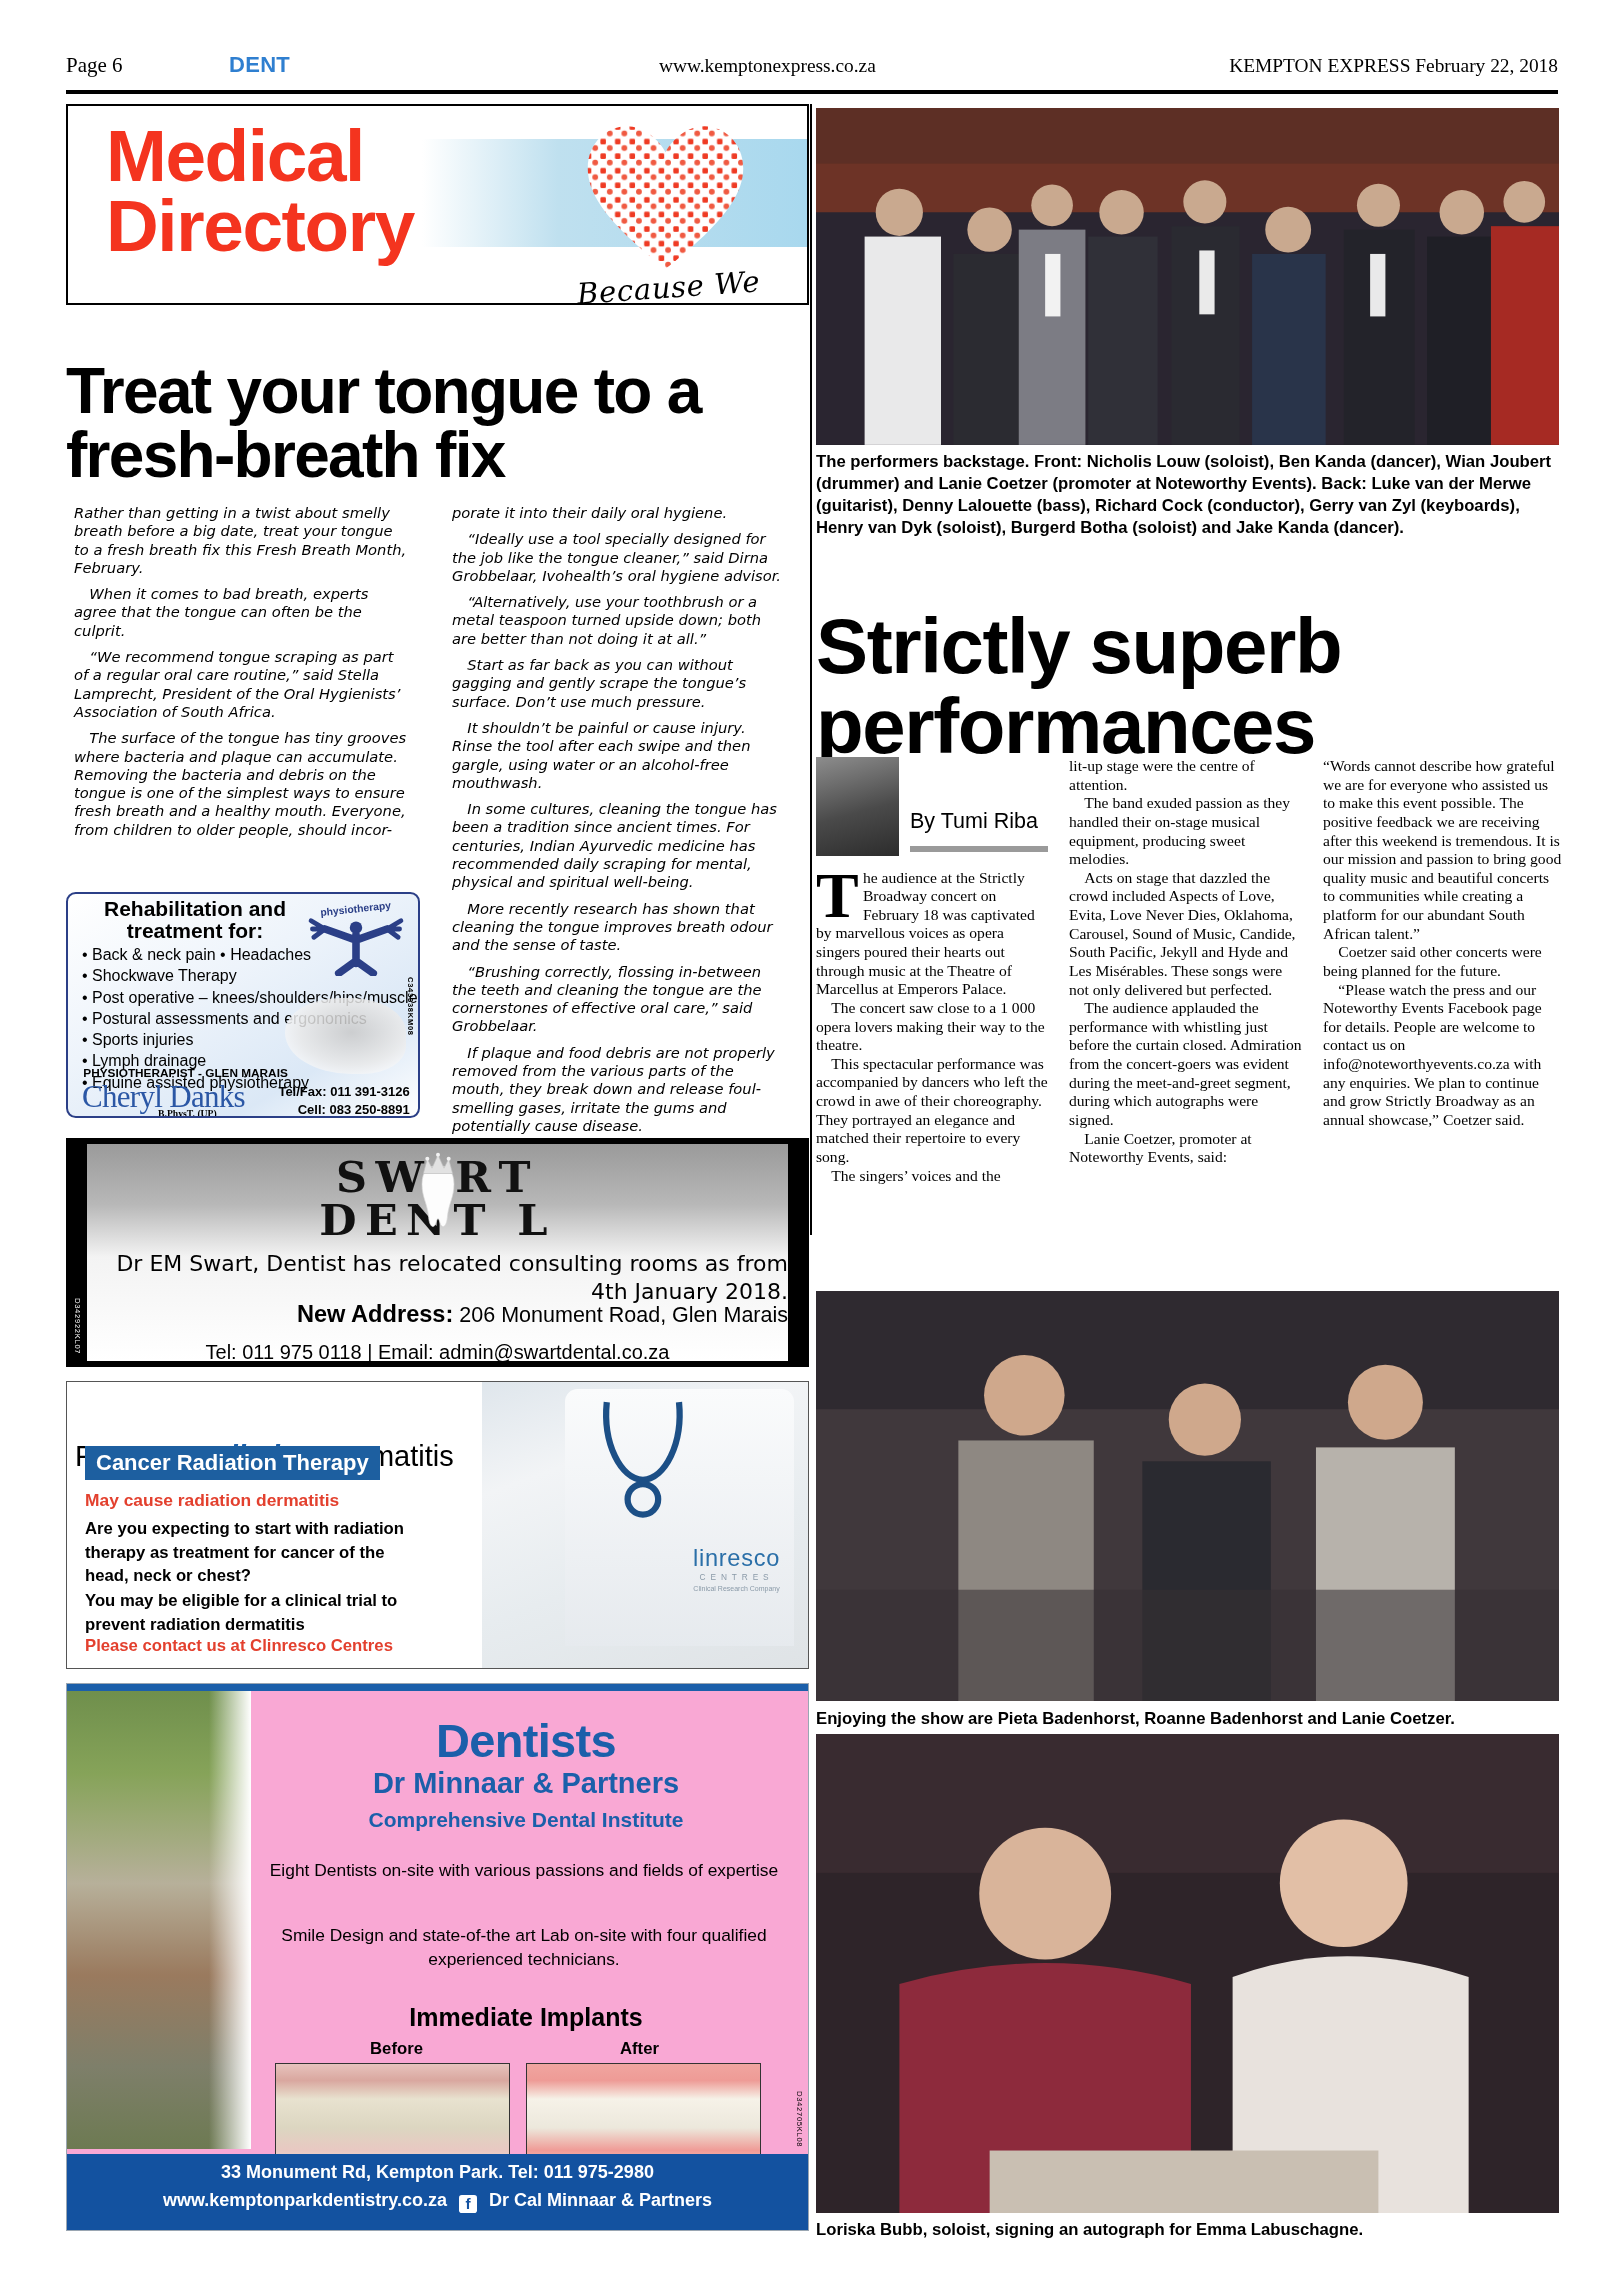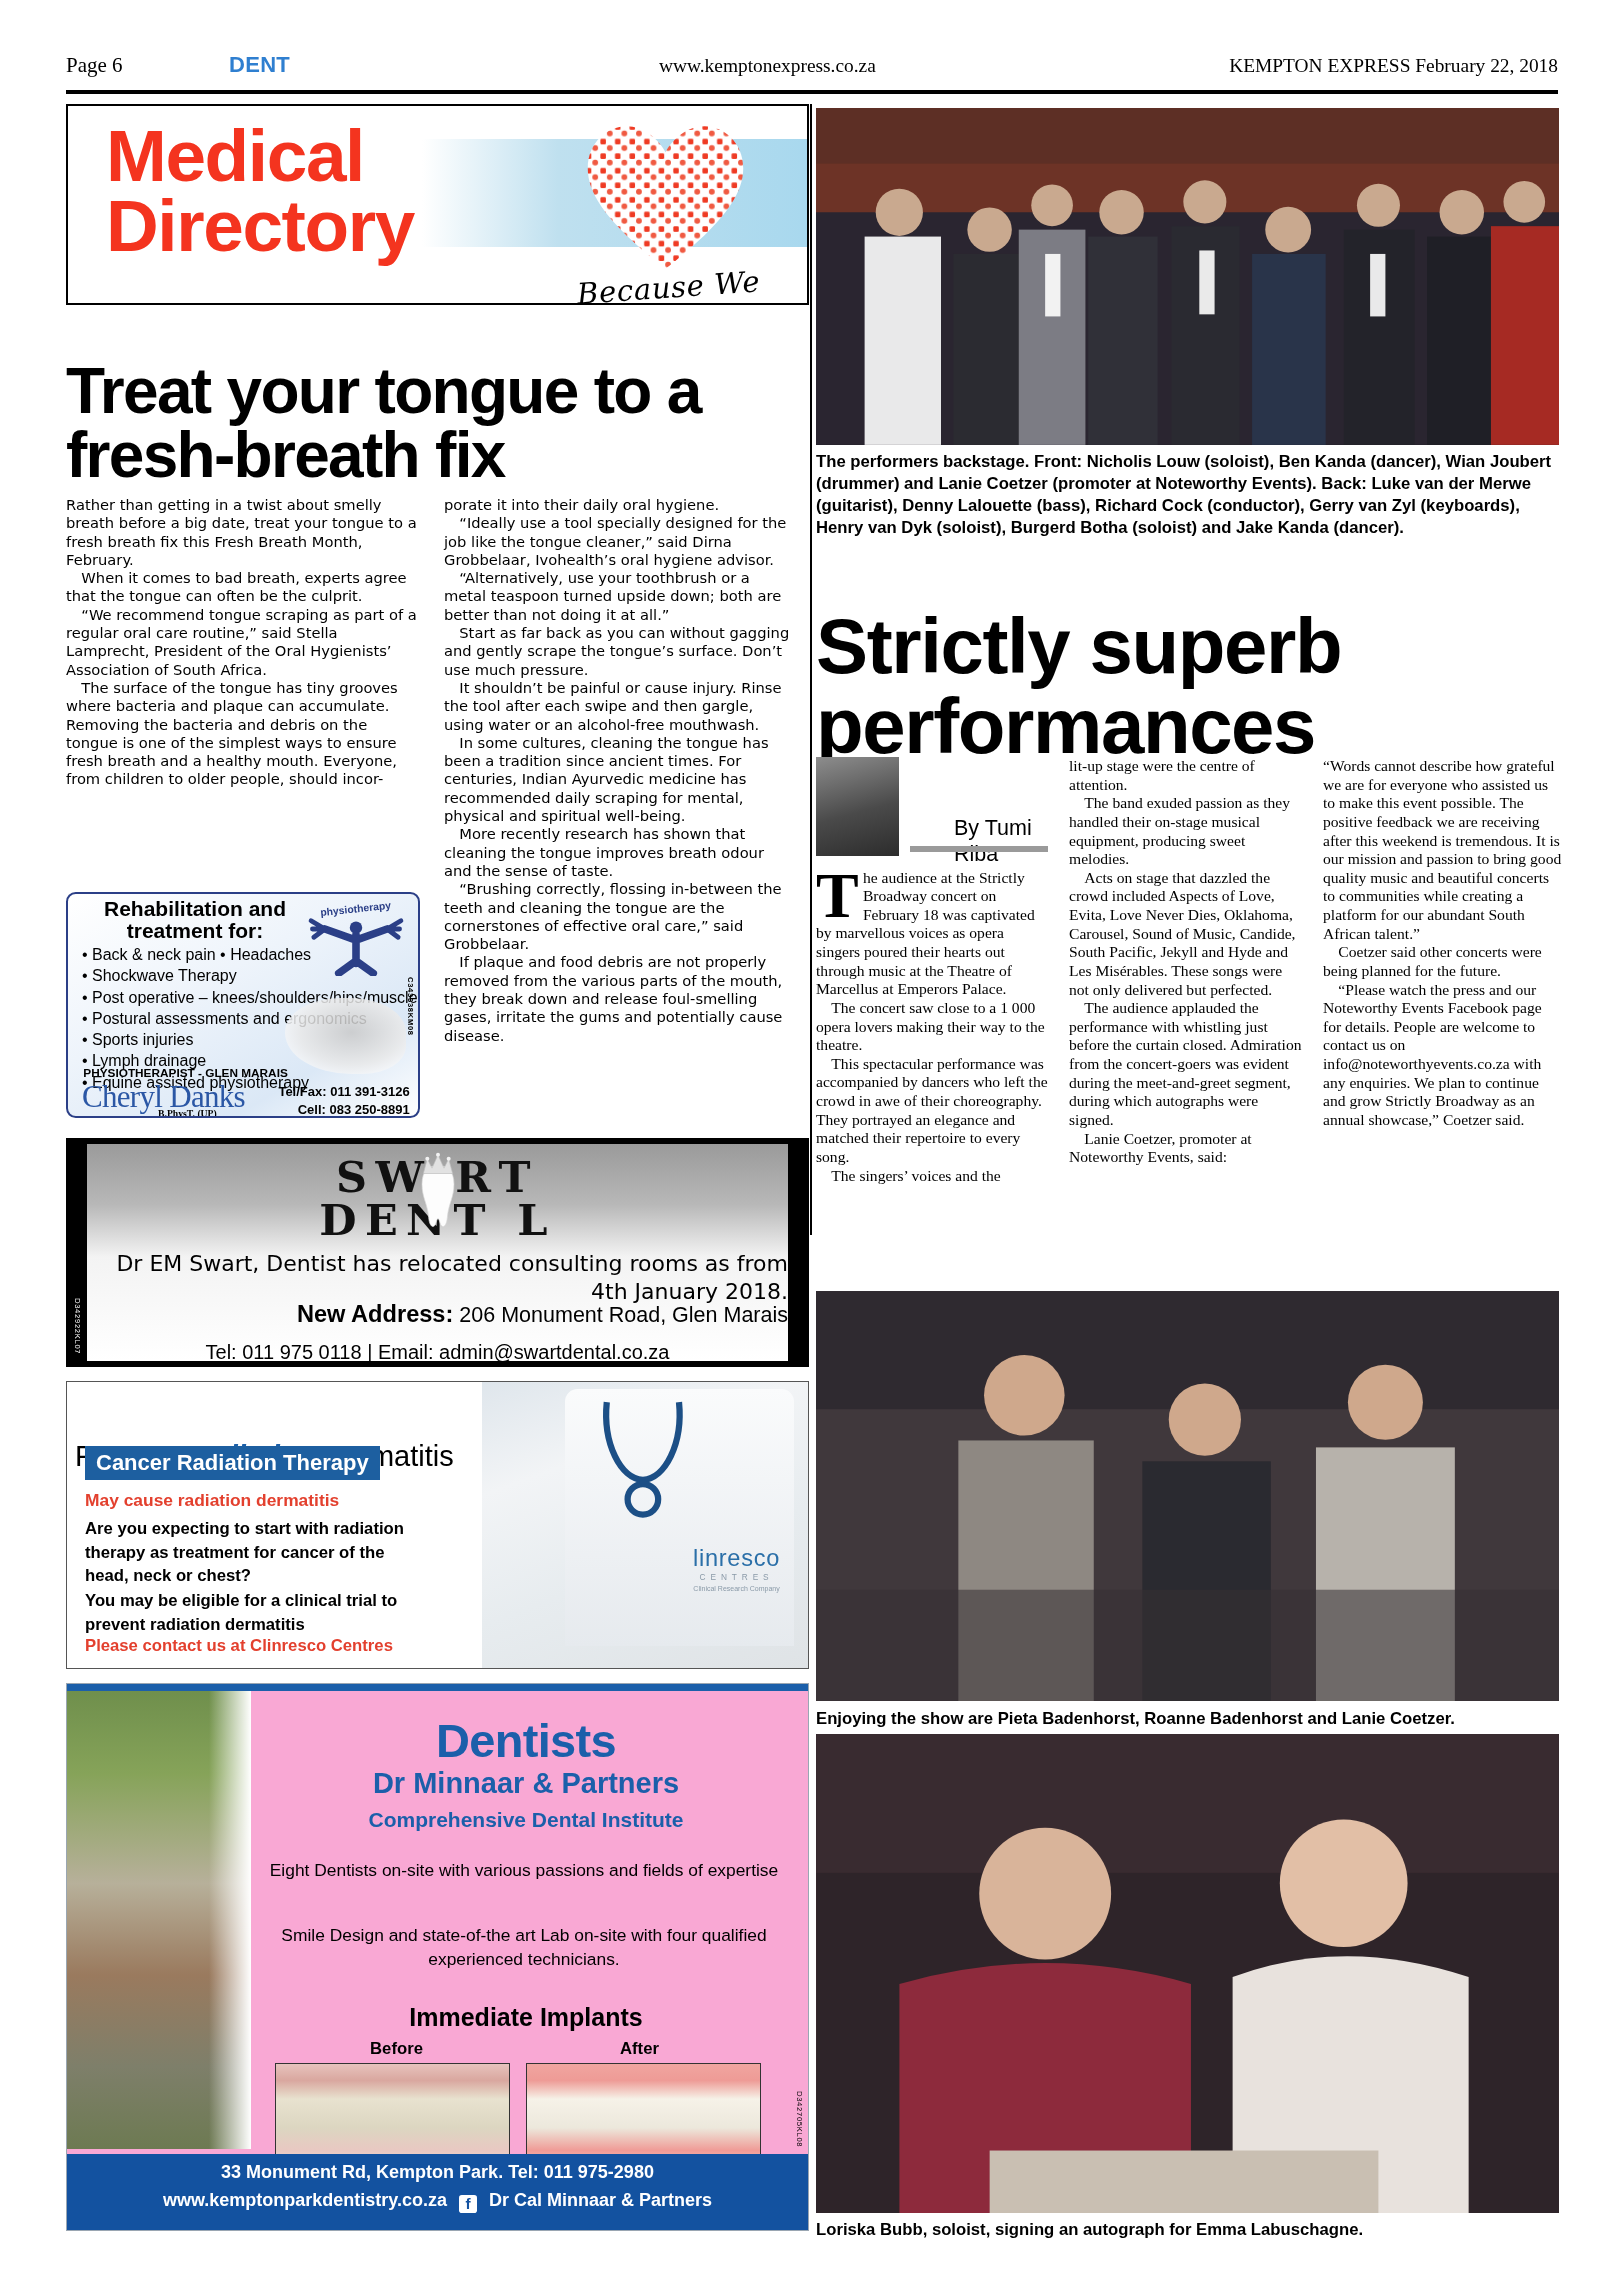--- a/index.html
+++ b/index.html
@@ -19,21 +19,21 @@
   .md-bluestripe{position:absolute;left:354px;top:33px;width:389px;height:108px;background:linear-gradient(to right,rgba(255,255,255,0) 0%,#bfe0ef 35%,#a8d8ee 100%);}
   .md-title{position:absolute;left:38px;top:15.3px;font-size:73px;font-weight:bold;color:#f4341f;line-height:0.95;letter-spacing:-1.4px;font-family:"Liberation Sans",sans-serif;}
   .md-title span{display:block;}
   .md-heart{position:absolute;left:514px;top:17.4px;width:167px;height:149px;}
   .md-tag{position:absolute;left:510px;top:163px;font-size:29px;font-family:"DejaVu Serif",serif;font-style:italic;transform:rotate(-4deg);letter-spacing:0.7px;}
 
   
   .lheadline{position:absolute;left:66px;top:316px;width:743px;font-size:64px;font-weight:bold;line-height:1.0;letter-spacing:-1.7px;font-family:"Liberation Sans",sans-serif;}
   .lbodycols{position:absolute;left:66px;top:496px;width:743px;}
   .lcol{position:absolute;top:0;width:351px;font-family:"DejaVu Sans",sans-serif;font-size:14.7px;line-height:1.245;text-align:left;}
-  .lcol p{margin:0;text-indent:15.3px;}
+  .lcol p{margin:8px;text-indent:15.3px;font-style:italic;}
   .lcol p.first{text-indent:0;}
   .lcol-a{left:0;}
   .lcol-b{left:378px;}
 
   
   .ad{position:absolute;overflow:hidden;}
 
   
   .ad-danks{left:66px;top:892px;width:354px;height:226px;border:2.1px solid #2b3f87;border-radius:9.7px;background:linear-gradient(150deg,#ffffff 0%,#eef4fb 40%,#dbe8f6 75%,#ffffff 100%);box-sizing:border-box;}
   .danks-h{position:absolute;left:12.5px;top:4.2px;width:229px;text-align:center;font-size:21px;font-weight:bold;line-height:1.05;}
@@ -111,21 +111,21 @@
   .rbody{position:absolute;left:816px;top:757px;width:746px;}
   .rcol{position:absolute;top:0;width:233px;font-family:"Liberation Serif",serif;font-size:15.6px;line-height:1.195;}
   .rcol p{margin:0;text-indent:15.3px;}
   .rcol p.first{text-indent:0;}
   .rcol-1{left:0;}
   .rcol-2{left:253px;}
   .rcol-3{left:507px;width:239px;}
 
   .byline-box{position:relative;height:106px;margin-bottom:5.6px;}
   .byline-photo{position:absolute;left:0;top:0;width:83px;height:99px;background:linear-gradient(165deg,#8d8d8d 0%,#6f6f6f 25%,#4a4a4a 55%,#2c2c2c 100%);}
-  .byline-name{position:absolute;left:94px;top:59px;font-family:"Liberation Sans",sans-serif;font-size:21.5px;font-weight:normal;margin-left:44px;}
+  .byline-name{position:absolute;left:94px;top:52px;font-family:"Liberation Sans",sans-serif;font-size:21.5px;font-weight:normal;}
   .byline-rule{position:absolute;left:94px;top:89px;width:138px;height:6.2px;background:#9a9a9a;}
   .dropcap{float:left;font-size:64px;line-height:0.78;font-weight:bold;font-family:"Liberation Serif",serif;margin:2.8px 4.2px -2.8px 0;}
 
   .rphoto2{position:absolute;left:816px;top:1291px;width:743px;height:410px;background:linear-gradient(to bottom,#3b3b44 0%,#5c5550 22%,#8a7e72 48%,#6a6058 74%,#35323a 100%);overflow:hidden;}
   .rcap2{position:absolute;left:816px;top:1709px;width:743px;font-size:16.7px;font-weight:bold;}
   .rphoto3{position:absolute;left:816px;top:1734px;width:743px;height:479px;background:linear-gradient(to bottom,#241f22 0%,#4b2c33 20%,#7d4450 42%,#8e5a5e 62%,#3a2b30 100%);overflow:hidden;}
   .rcap3{position:absolute;left:816px;top:2220px;width:743px;font-size:16.7px;font-weight:bold;}
 </style>
 </head>
 <body>

